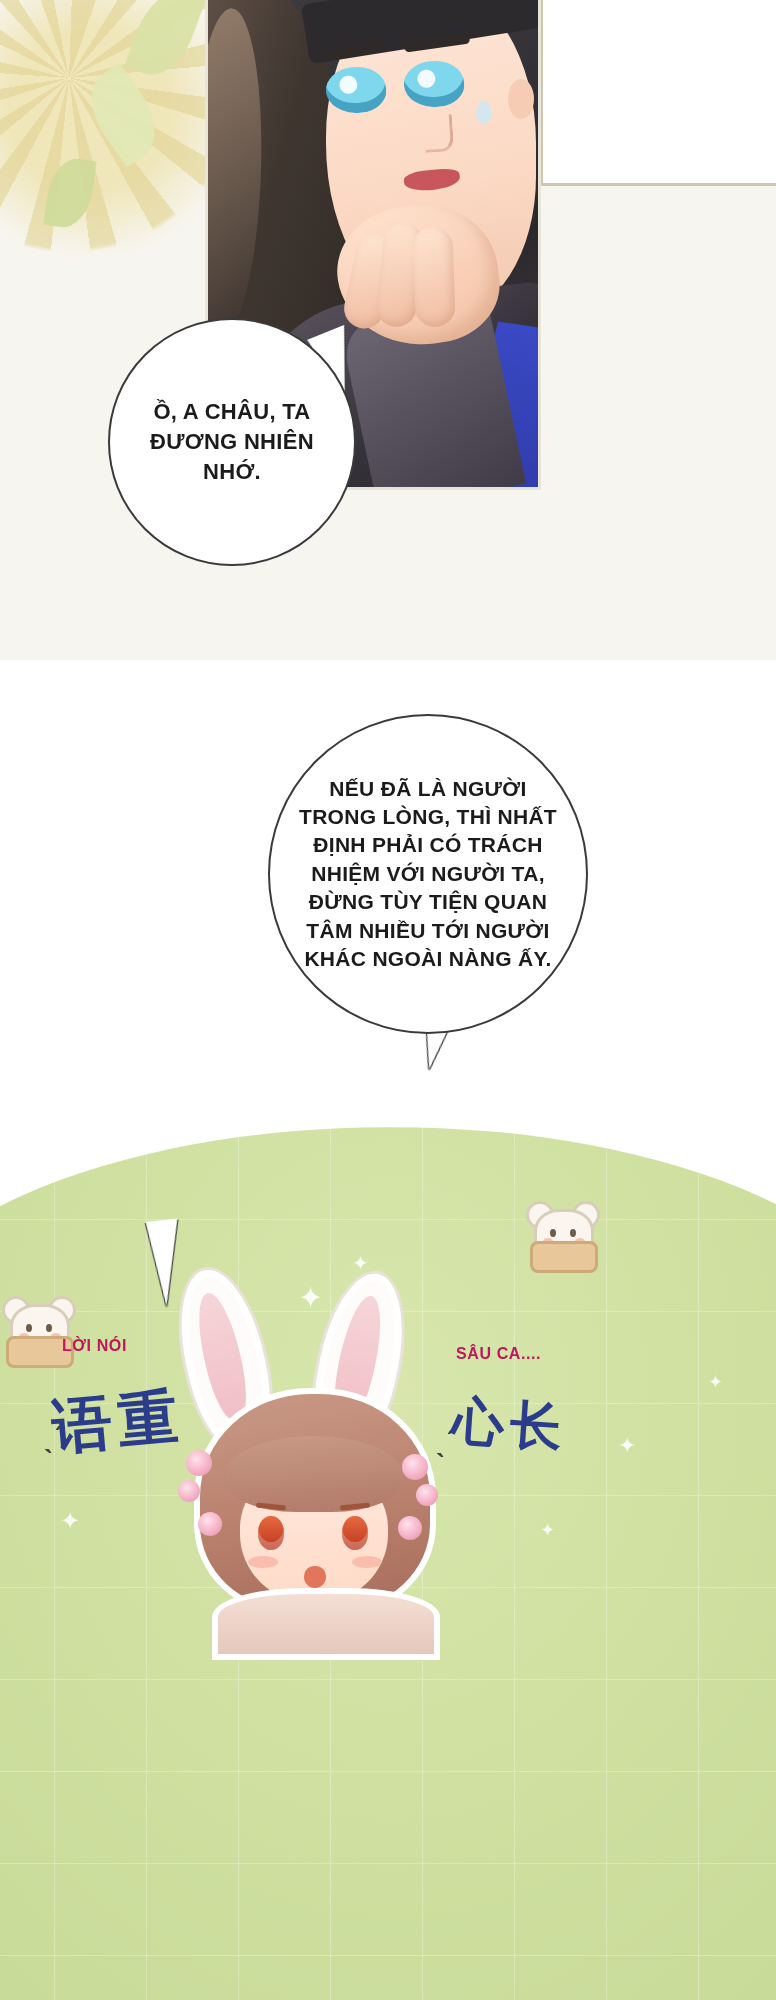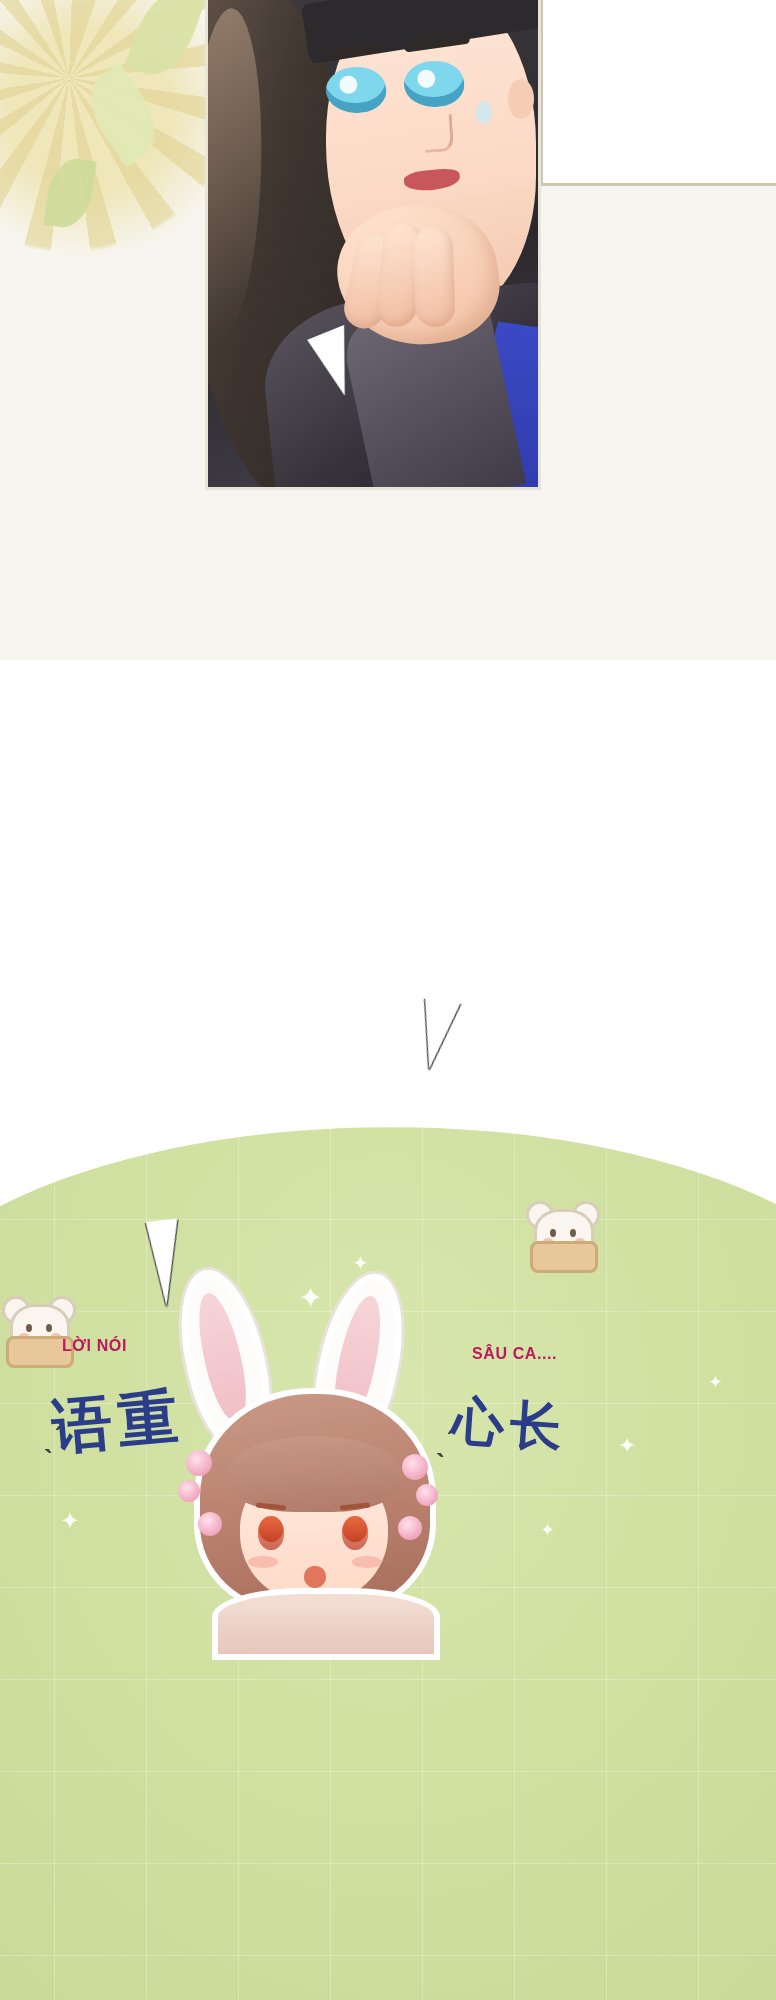--- a/index.html
+++ b/index.html
@@ -484,23 +484,29 @@
     <div class="flower" style="left:232px; top:186px;"></div>
     <div class="flower" style="left:246px; top:216px; width:22px;height:22px;"></div>
     <div class="flower" style="left:228px; top:248px; width:24px;height:24px;"></div>
     <div class="body-g"></div>
   </div>
 
   <span class="calli-label" style="left:62px; top:1337px;">LỜI NÓI</span>
   <span class="dots" style="left:44px; top:1420px;">ˎˊ</span>
   <span class="calli left">语重</span>
 
-  <span class="calli-label" style="left:456px; top:1345px;margin-left:16px;">SÂU CA....</span>
+  <span class="calli-label" style="left:456px; top:1345px;">SÂU CA....</span>
   <span class="dots" style="left:436px; top:1424px;">ˎˊ</span>
   <span class="calli right">心长</span>
 
   <div class="tail" id="tail-1"></div>
+  <div class="bubble" id="bubble-1">
+    <span class="txt">Ồ, A CHÂU, TA ĐƯƠNG NHIÊN NHỚ.</span>
+  </div>
 
   <div class="tail" id="tail-2"></div>
+  <div class="bubble" id="bubble-2">
+    <span class="txt">NẾU ĐÃ LÀ NGƯỜI TRONG LÒNG, THÌ NHẤT ĐỊNH PHẢI CÓ TRÁCH NHIỆM VỚI NGƯỜI TA, ĐỪNG TÙY TIỆN QUAN TÂM NHIỀU TỚI NGƯỜI KHÁC NGOÀI NÀNG ẤY.</span>
+  </div>
 
   <div class="tail" id="tail-3"></div>
 
 </div>
 
 </body></html>

